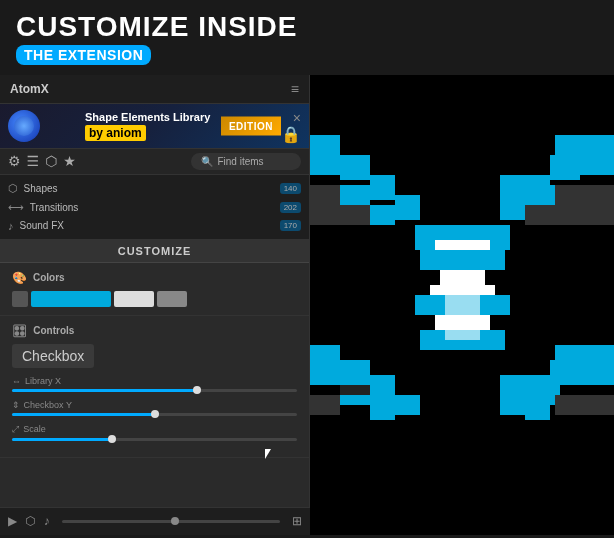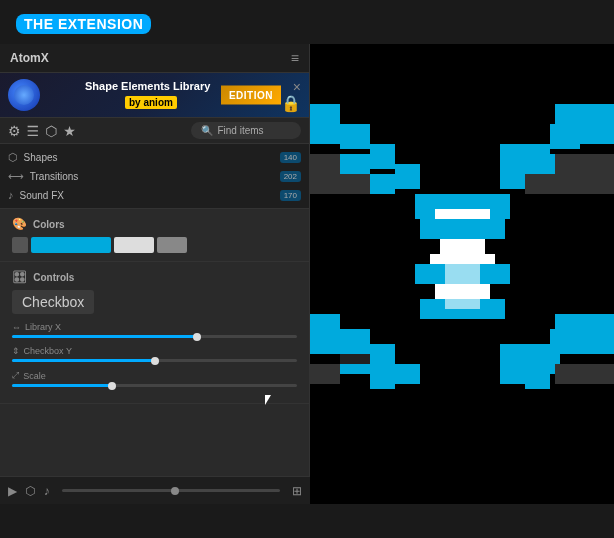--- a/index.html
+++ b/index.html
@@ -106,27 +106,26 @@
       flex: 1;
     }
     .library-title {
       color: #ffffff;
       font-size: 11px;
       font-weight: bold;
     }
     .by-aniom {
       background: #ffcc00;
       color: #000;
-      font-size: 10px;
+      font-size: 12px;
       font-weight: bold;
       padding: 1px 4px;
       border-radius: 2px;
       display: inline-block;
       margin-top: 1px;
-      margin-left: 40px;
     }
     .edition-badge {
       position: absolute;
       right: 28px;
       top: 50%;
       transform: translateY(-50%);
       background: linear-gradient(135deg, #cc8800, #ffaa00);
       color: #fff;
       font-size: 10px;
       font-weight: 900;
@@ -363,20 +362,21 @@
       flex: 1;
       background: #000;
       position: relative;
       overflow: hidden;
     }
   </style>
 </head>
 <body>
 
 <div class="top-banner">
+  <div class="customize-title">CUSTOMIZE INSIDE</div>
   <div class="extension-badge">THE EXTENSION</div>
 </div>
 
 <div class="main-area">
 
   <div class="extension-panel">
 
     <div class="atomx-header">
       <span class="atomx-title">AtomX</span>
       <span class="hamburger-icon">≡</span>
@@ -424,20 +424,21 @@
       <div class="cat-item">
         <span class="cat-label">
           <span class="cat-icon">♪</span>
           <span>Sound FX</span>
         </span>
         <span class="cat-count">170</span>
       </div>
     </div>
 
     <div class="customize-panel">
+      <div class="customize-header">CUSTOMIZE</div>
 
       <div class="section">
         <div class="section-title">
           <span class="section-icon">🎨</span>
           <span>Colors</span>
         </div>
         <div class="color-row">
           <div class="color-swatch" style="width:16px;background:#555555;"></div>
           <div class="color-swatch" style="width:80px;background:#00aadd;"></div>
           <div class="color-swatch" style="width:40px;background:#dddddd;"></div>

